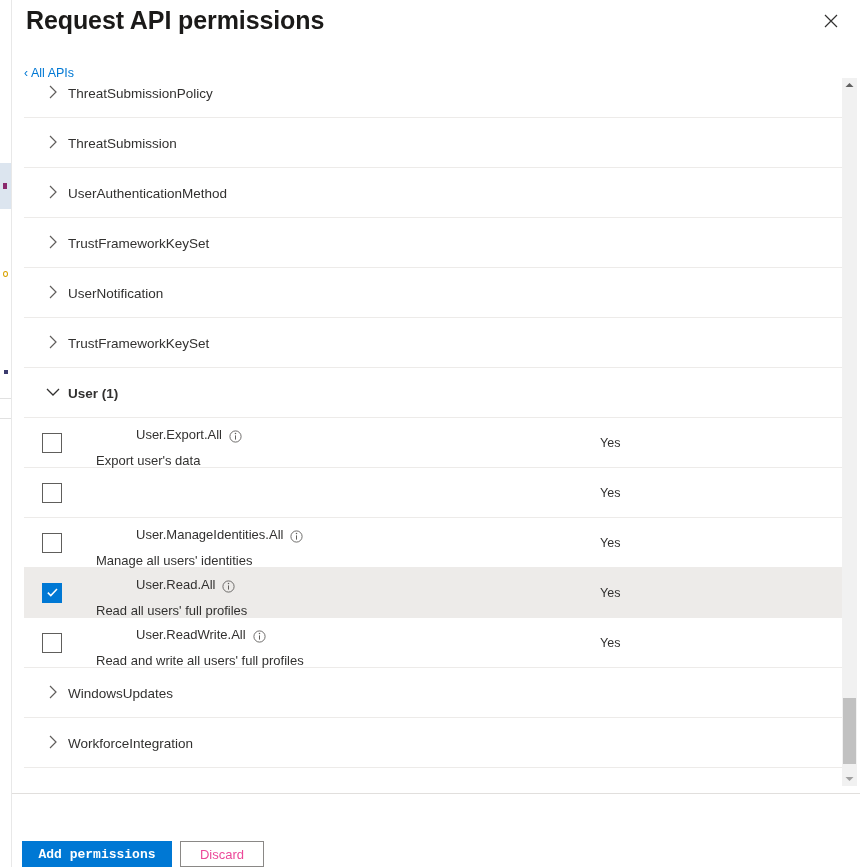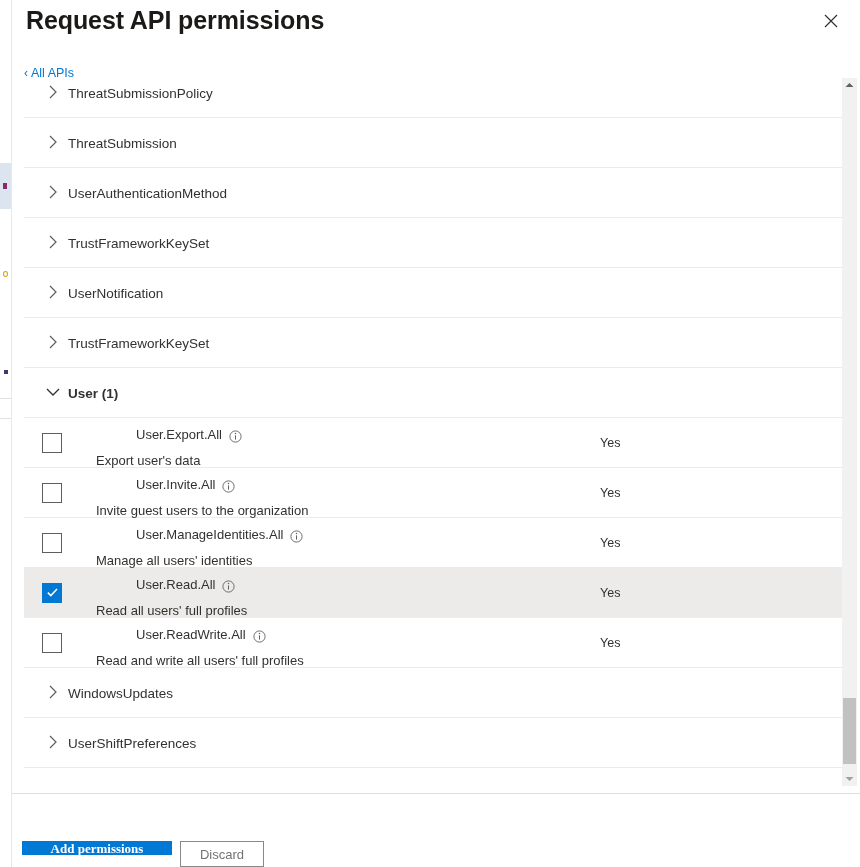--- a/index.html
+++ b/index.html
@@ -284,39 +284,39 @@
     left: 0;
     top: 794px;
     width: 848px;
     height: 73px;
     background: #ffffff;
   }
   .btn-primary {
     position: absolute;
     left: 10px;
     top: 47px;
-    height: 14px;
+    height: 26px;
     min-width: 150px;
     background: #0078d4;
     color: #ffffff;
     border: none;
-    font-family: Liberation Serif, serif;
+    font-family: Liberation Mono, monospace;
     font-size: 13px;
     font-weight: 600;
     cursor: pointer;
     padding: 0 12px;
   }
   .btn-secondary {
     position: absolute;
     left: 168px;
     top: 47px;
     height: 26px;
     min-width: 84px;
     background: #ffffff;
-    color: #737373;
+    color: #ec4899;
     border: 1px solid #8a8886;
     font-family: "Liberation Sans", sans-serif;
     font-size: 13px;
     cursor: pointer;
     padding: 0 12px;
     box-sizing: border-box;
   }
 </style>
 </head>
 <body>
@@ -424,33 +424,20 @@
               </svg>
             </span>
           </div>
           <div class="perm-desc">Export user's data</div>
         </div>
         <div class="perm-consent">Yes</div>
       </div>
 
       <div class="perm-row">
         <div class="perm-cb"></div>
-        <div class="perm-text">
-          <div class="perm-name">
-            <span>User.Invite.All</span>
-            <span class="info-icon">
-              <svg width="13" height="13" viewBox="0 0 13 13">
-                <circle cx="6.5" cy="6.5" r="5.6" stroke="#605e5c" stroke-width="0.9" fill="none"></circle>
-                <circle cx="6.5" cy="3.6" r="0.75" fill="#605e5c"></circle>
-                <path d="M6.5 5.4 L6.5 9.6" stroke="#605e5c" stroke-width="1" fill="none"></path>
-              </svg>
-            </span>
-          </div>
-          <div class="perm-desc">Invite guest users to the organization</div>
-        </div>
         <div class="perm-consent">Yes</div>
       </div>
 
       <div class="perm-row">
         <div class="perm-cb"></div>
         <div class="perm-text">
           <div class="perm-name">
             <span>User.ManageIdentities.All</span>
             <span class="info-icon">
               <svg width="13" height="13" viewBox="0 0 13 13">
@@ -513,21 +500,21 @@
         </span>
         <span class="api-label">WindowsUpdates</span>
       </div>
 
       <div class="api-row">
         <span class="chev">
           <svg width="16" height="16" viewBox="0 0 16 16">
               <path d="M5 2 L11 8 L5 14" stroke="#605e5c" stroke-width="1.2" fill="none"></path>
             </svg>
         </span>
-        <span class="api-label">UserShiftPreferences</span>
+        <span class="api-label">WorkforceIntegration</span>
       </div>
 
       <div class="list-tail"></div>
     </div>
   </div>
 
   <div id="scrollbar">
     <div class="sb-arrow sb-up">
       <svg width="9" height="6" viewBox="0 0 9 6">
           <path d="M0.5 5 L4.5 1 L8.5 5 Z" fill="#606060"></path>

